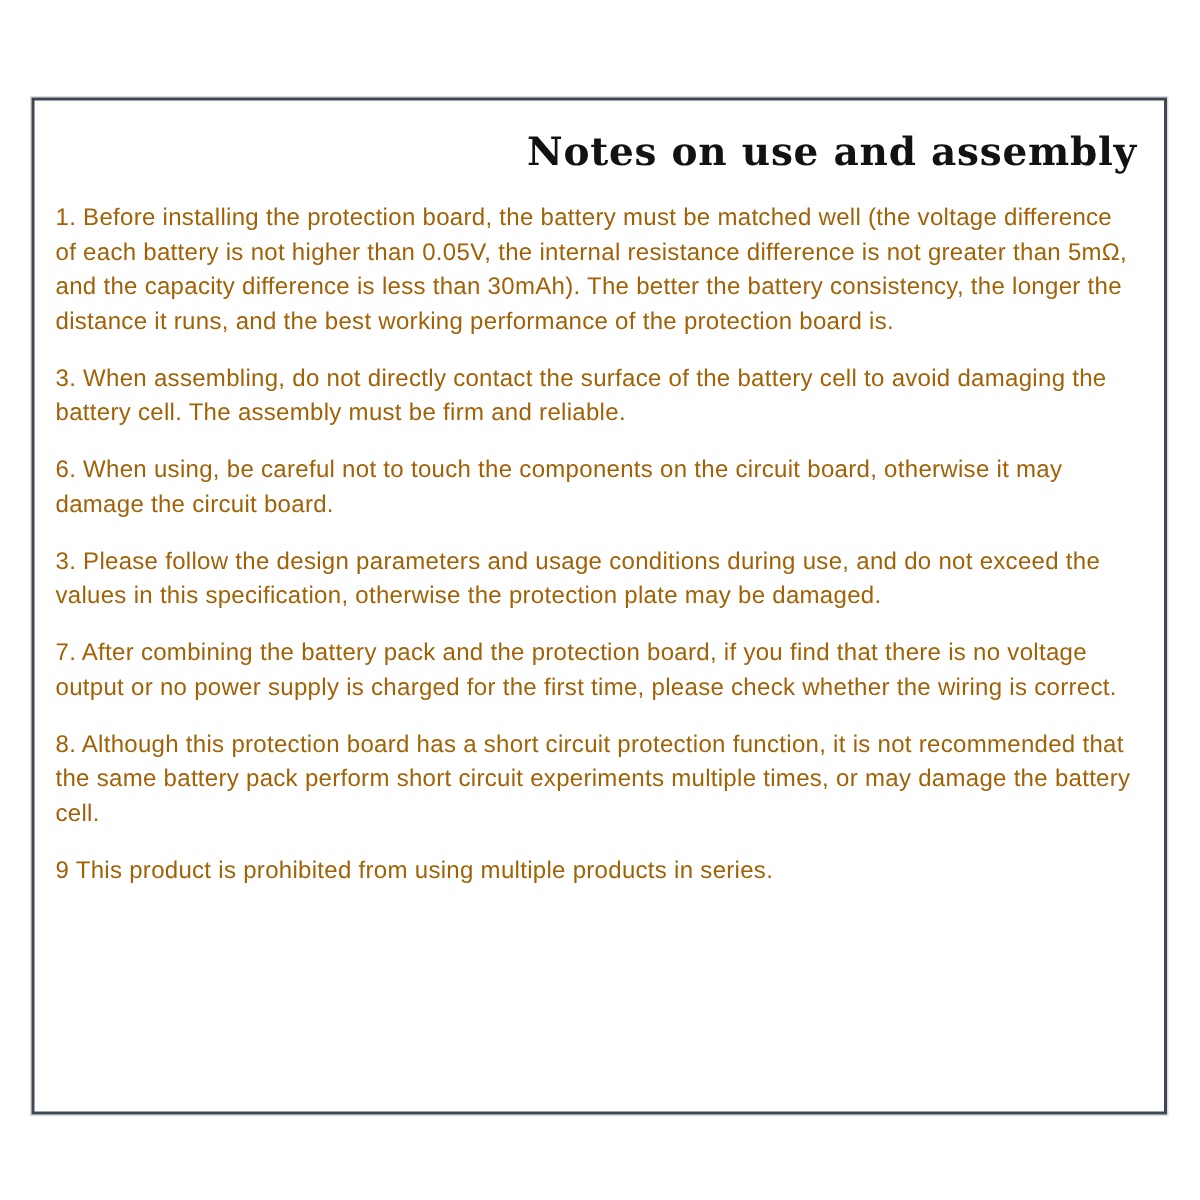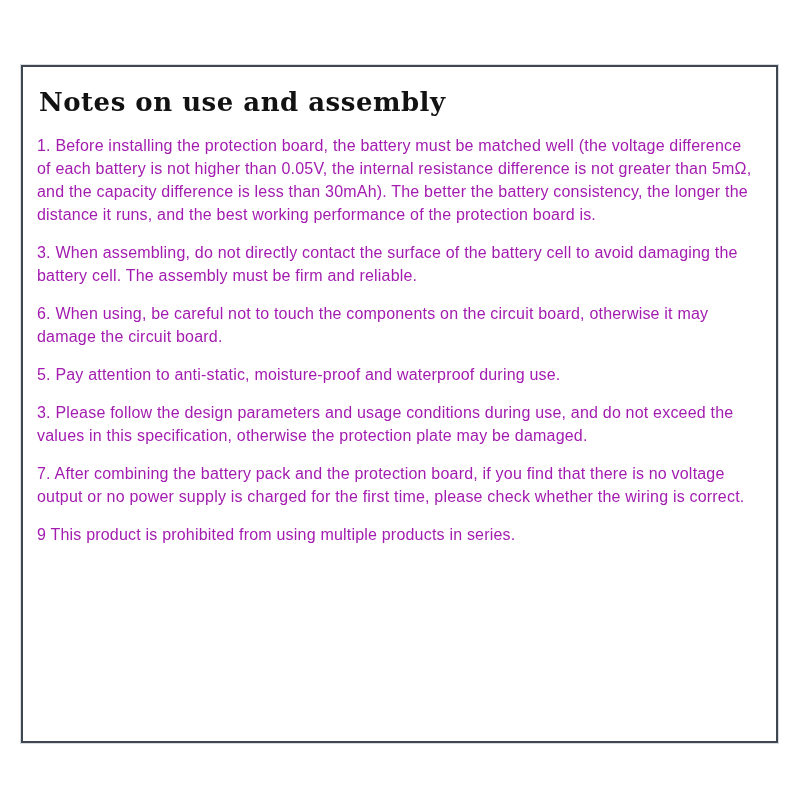--- a/index.html
+++ b/index.html
@@ -30,42 +30,43 @@
     padding: 13px 18px 0 14px;
   }
   .title {
     margin: 7px 0 17px 2px;
     font-family: "DejaVu Serif", serif;
     font-weight: 700;
     font-size: 26px;
     line-height: 30px;
     letter-spacing: 0.5px;
     color: #121212;
+    text-align: right;
   }
   .notes p {
     margin: 0 0 15px 0;
     font-size: 16px;
     line-height: 23px;
     letter-spacing: 0.2px;
-    color: #a21caf;
+    color: #a16207;
   }
   
   .notes p:nth-child(7) { margin-bottom: 12px; }
   .notes p:nth-child(8) { margin-bottom: 19px; }
   .notes p:nth-child(9) { margin-bottom: 0; }
 </style>
 </head>
 <body>
 
 <div class="canvas">
   <div class="sheet">
     <h1 class="title">Notes on use and assembly</h1>
     <div class="notes">
       <p>1. Before installing the protection board, the battery must be matched well (the voltage difference of each battery is not higher than 0.05V, the internal resistance difference is not greater than 5mΩ, and the capacity difference is less than 30mAh). The better the battery consistency, the longer the distance it runs, and the best working performance of the protection board is.</p>
       <p>3. When assembling, do not directly contact the surface of the battery cell to avoid damaging the battery cell. The assembly must be firm and reliable.</p>
       <p>6. When using, be careful not to touch the components on the circuit board, otherwise it may damage the circuit board.</p>
-      <p>5. Pay attention to anti-static, moisture-proof and waterproof during use.</p>
       <p>3. Please follow the design parameters and usage conditions during use, and do not exceed the values in this specification, otherwise the protection plate may be damaged.</p>
       <p>7. After combining the battery pack and the protection board, if you find that there is no voltage output or no power supply is charged for the first time, please check whether the wiring is correct.</p>
+      <p>8. Although this protection board has a short circuit protection function, it is not recommended that the same battery pack perform short circuit experiments multiple times, or may damage the battery cell.</p>
       <p>9 This product is prohibited from using multiple products in series.</p>
     </div>
   </div>
 </div>
 
 </body></html>

